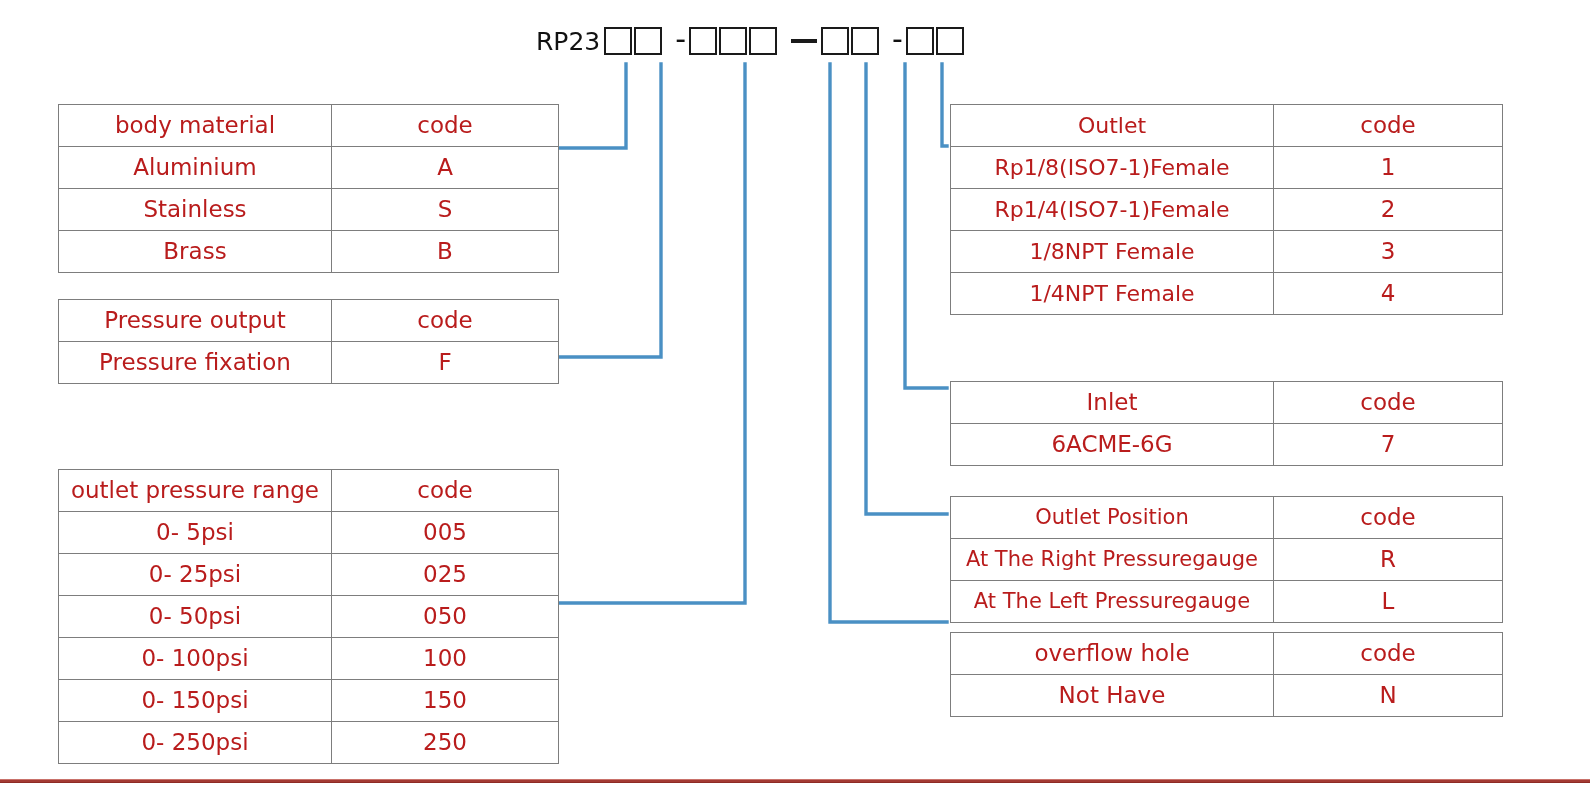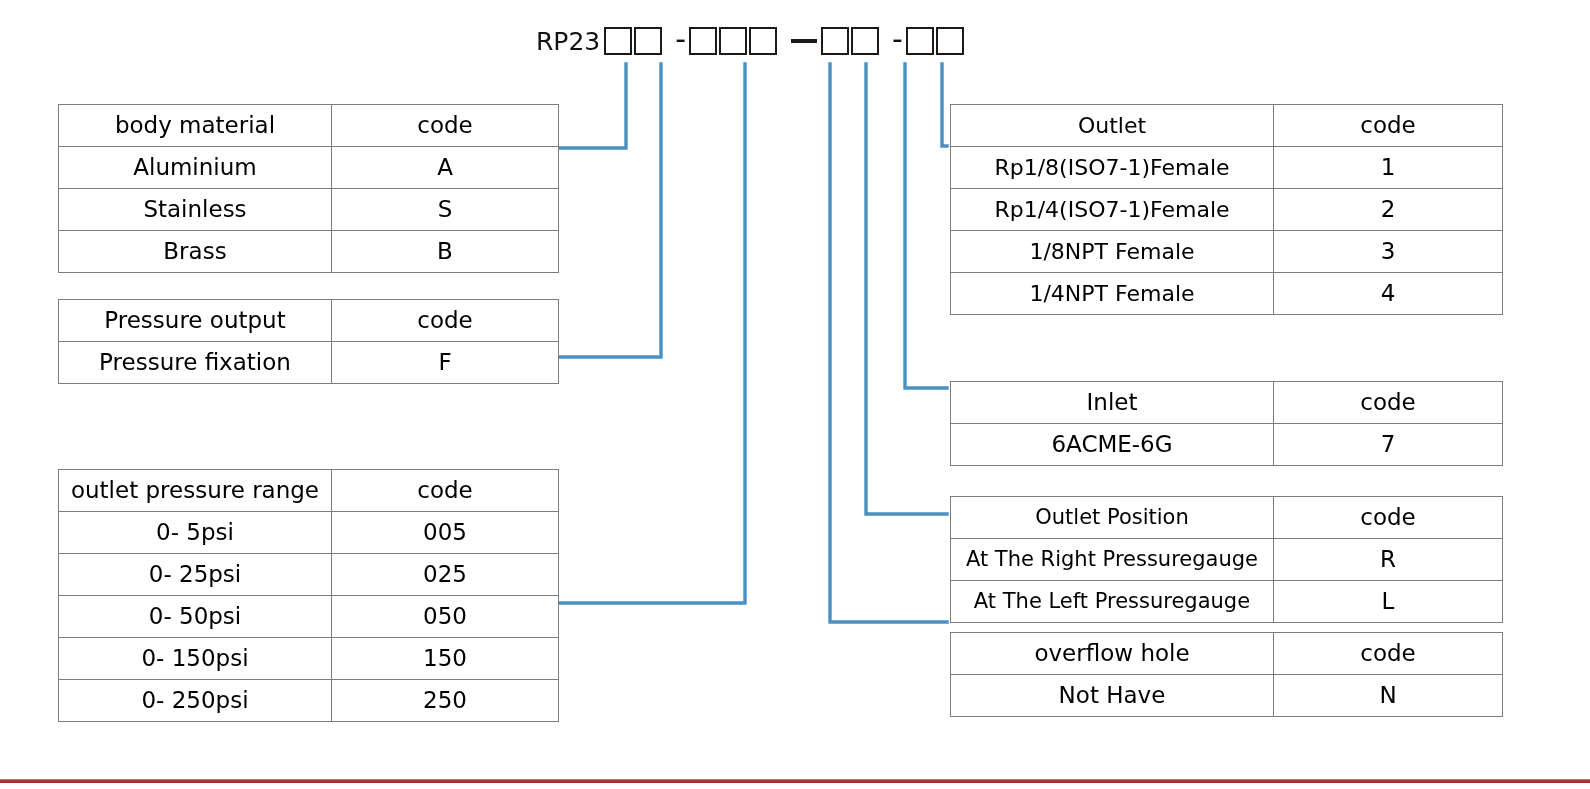--- a/index.html
+++ b/index.html
@@ -65,21 +65,21 @@
   
   .ctable {
     position: absolute;
     border-collapse: collapse;
     background: #ffffff;
     table-layout: fixed;
   }
   .ctable td {
     border: 1.6px solid #7d7d7d;
     text-align: center;
-    color: #000000;
+    color: #b91c1c;
     font-size: 23px;
     padding: 0;
     height: 41px;
     line-height: 41px;
     white-space: nowrap;
     overflow: hidden;
   }
   .ctable td.hdr { }
 
   
@@ -198,20 +198,24 @@
     </tr>
     <tr>
       <td class="c1">0- 25psi</td>
       <td class="c2">025</td>
     </tr>
     <tr>
       <td class="c1">0- 50psi</td>
       <td class="c2">050</td>
     </tr>
     <tr>
+      <td class="c1">0- 100psi</td>
+      <td class="c2">100</td>
+    </tr>
+    <tr>
       <td class="c1">0- 150psi</td>
       <td class="c2">150</td>
     </tr>
     <tr>
       <td class="c1">0- 250psi</td>
       <td class="c2">250</td>
     </tr>
   </tbody>
 </table>
 

